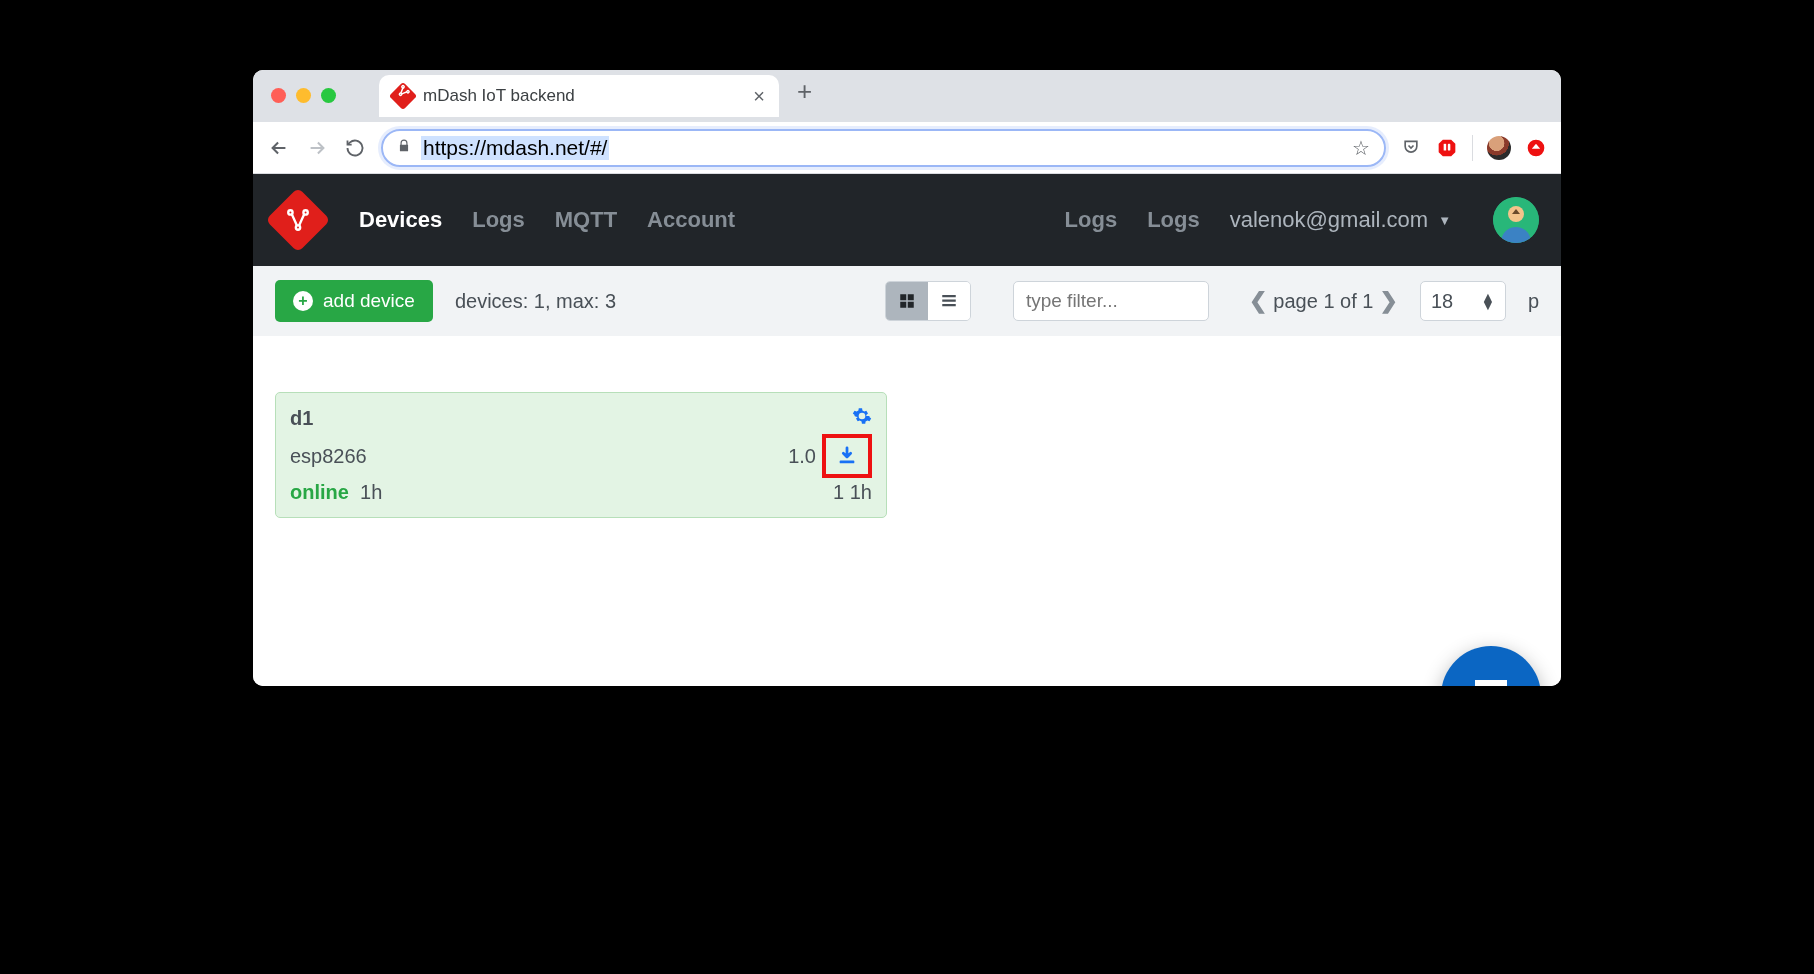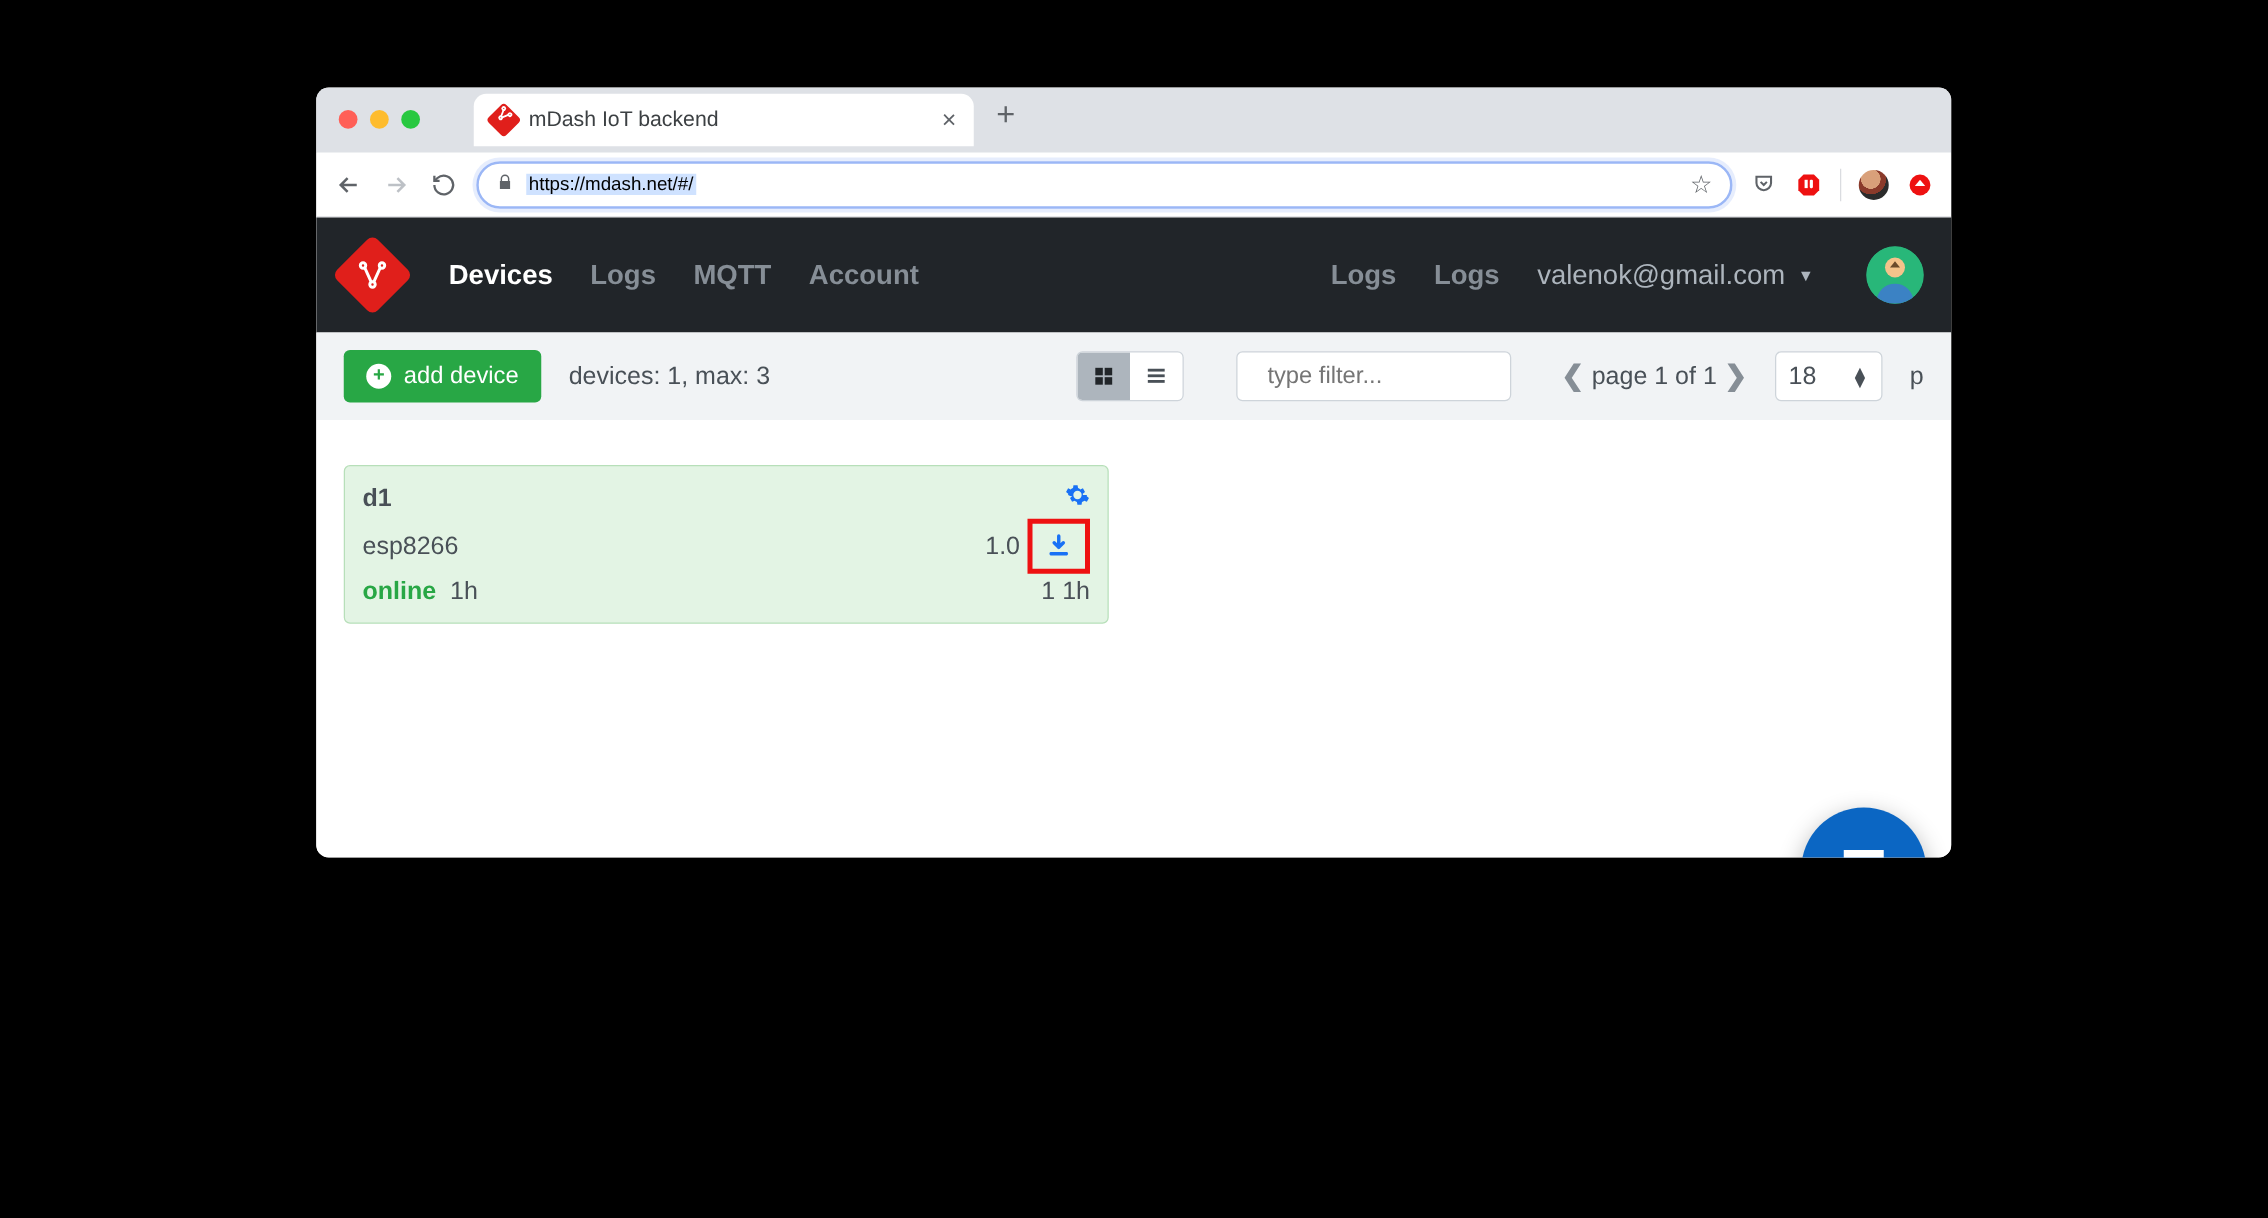--- a/index.html
+++ b/index.html
@@ -91,21 +91,21 @@
     border: 2px solid #9bb7f6;
     border-radius: 20px;
     display:flex;
     align-items:center;
     padding: 0 14px;
     gap:10px;
     box-shadow: 0 0 0 3px rgba(155,183,246,0.25);
   }
   .lock-icon { color:#5f6368; font-size:15px; }
   .url {
-    font-size: 15px;
+    font-size: 21px;
     background: #cfe2ff;
     padding: 0 2px;
   }
   .star-icon{ margin-left:auto; color:#5f6368; font-size:20px;}
   .ext-icons{ display:flex; gap:14px; align-items:center;}
   .ext-icon{ width:22px; height:22px; display:flex; align-items:center; justify-content:center;}
   .avatar-sm{
     width:24px;height:24px;border-radius:50%;
     background: radial-gradient(circle at 40% 30%, #d9a07a 35%, #8a3a2a 36% 55%, #2b2b2b 56%);
   }
@@ -172,35 +172,35 @@
     border-radius:5px;
     overflow:hidden;
     margin-left:auto;
   }
   .vt-btn{
     width:42px;height:38px;display:flex;align-items:center;justify-content:center;
     background:#fff;color:#495057;cursor:pointer;
   }
   .vt-btn.active{ background:#adb5bd; color:#212529;}
   .filter-input{
-    height:40px;width:220px;border:1px solid #ced4da;border-radius:5px;
-    padding:0 24px;font-size:19px;color:#868e96;background:#fff;
+    height:40px;width:196px;border:1px solid #ced4da;border-radius:5px;
+    padding:0 12px;font-size:19px;color:#868e96;background:#fff;
     margin-left:20px;
   }
   .pager{ display:flex; align-items:center; gap:6px; font-size:20px; color:#495057; margin-left:18px;}
   .pg-chevron{ color:#868e96; font-weight:700; cursor:pointer; font-size:22px;}
   .page-size{
     height:40px;width:86px;border:1px solid #ced4da;border-radius:5px;
     display:flex;align-items:center;justify-content:space-between;padding:0 10px;background:#fff;cursor:pointer;
   }
   .sort-arrows{ font-size:14px; line-height:8px; color:#495057;}
   .trail{ color:#495057; }
   
   .content{
-    padding: 36px 22px 120px 22px;
+    padding: 56px 22px 120px 22px;
     min-height: 350px;
     background:#fff;
     position:relative;
   }
   .device-card{
     width: 612px;
     background:#e3f4e4;
     border:1px solid #b7dfb9;
     border-radius:5px;
     padding:10px 14px 10px 14px;

